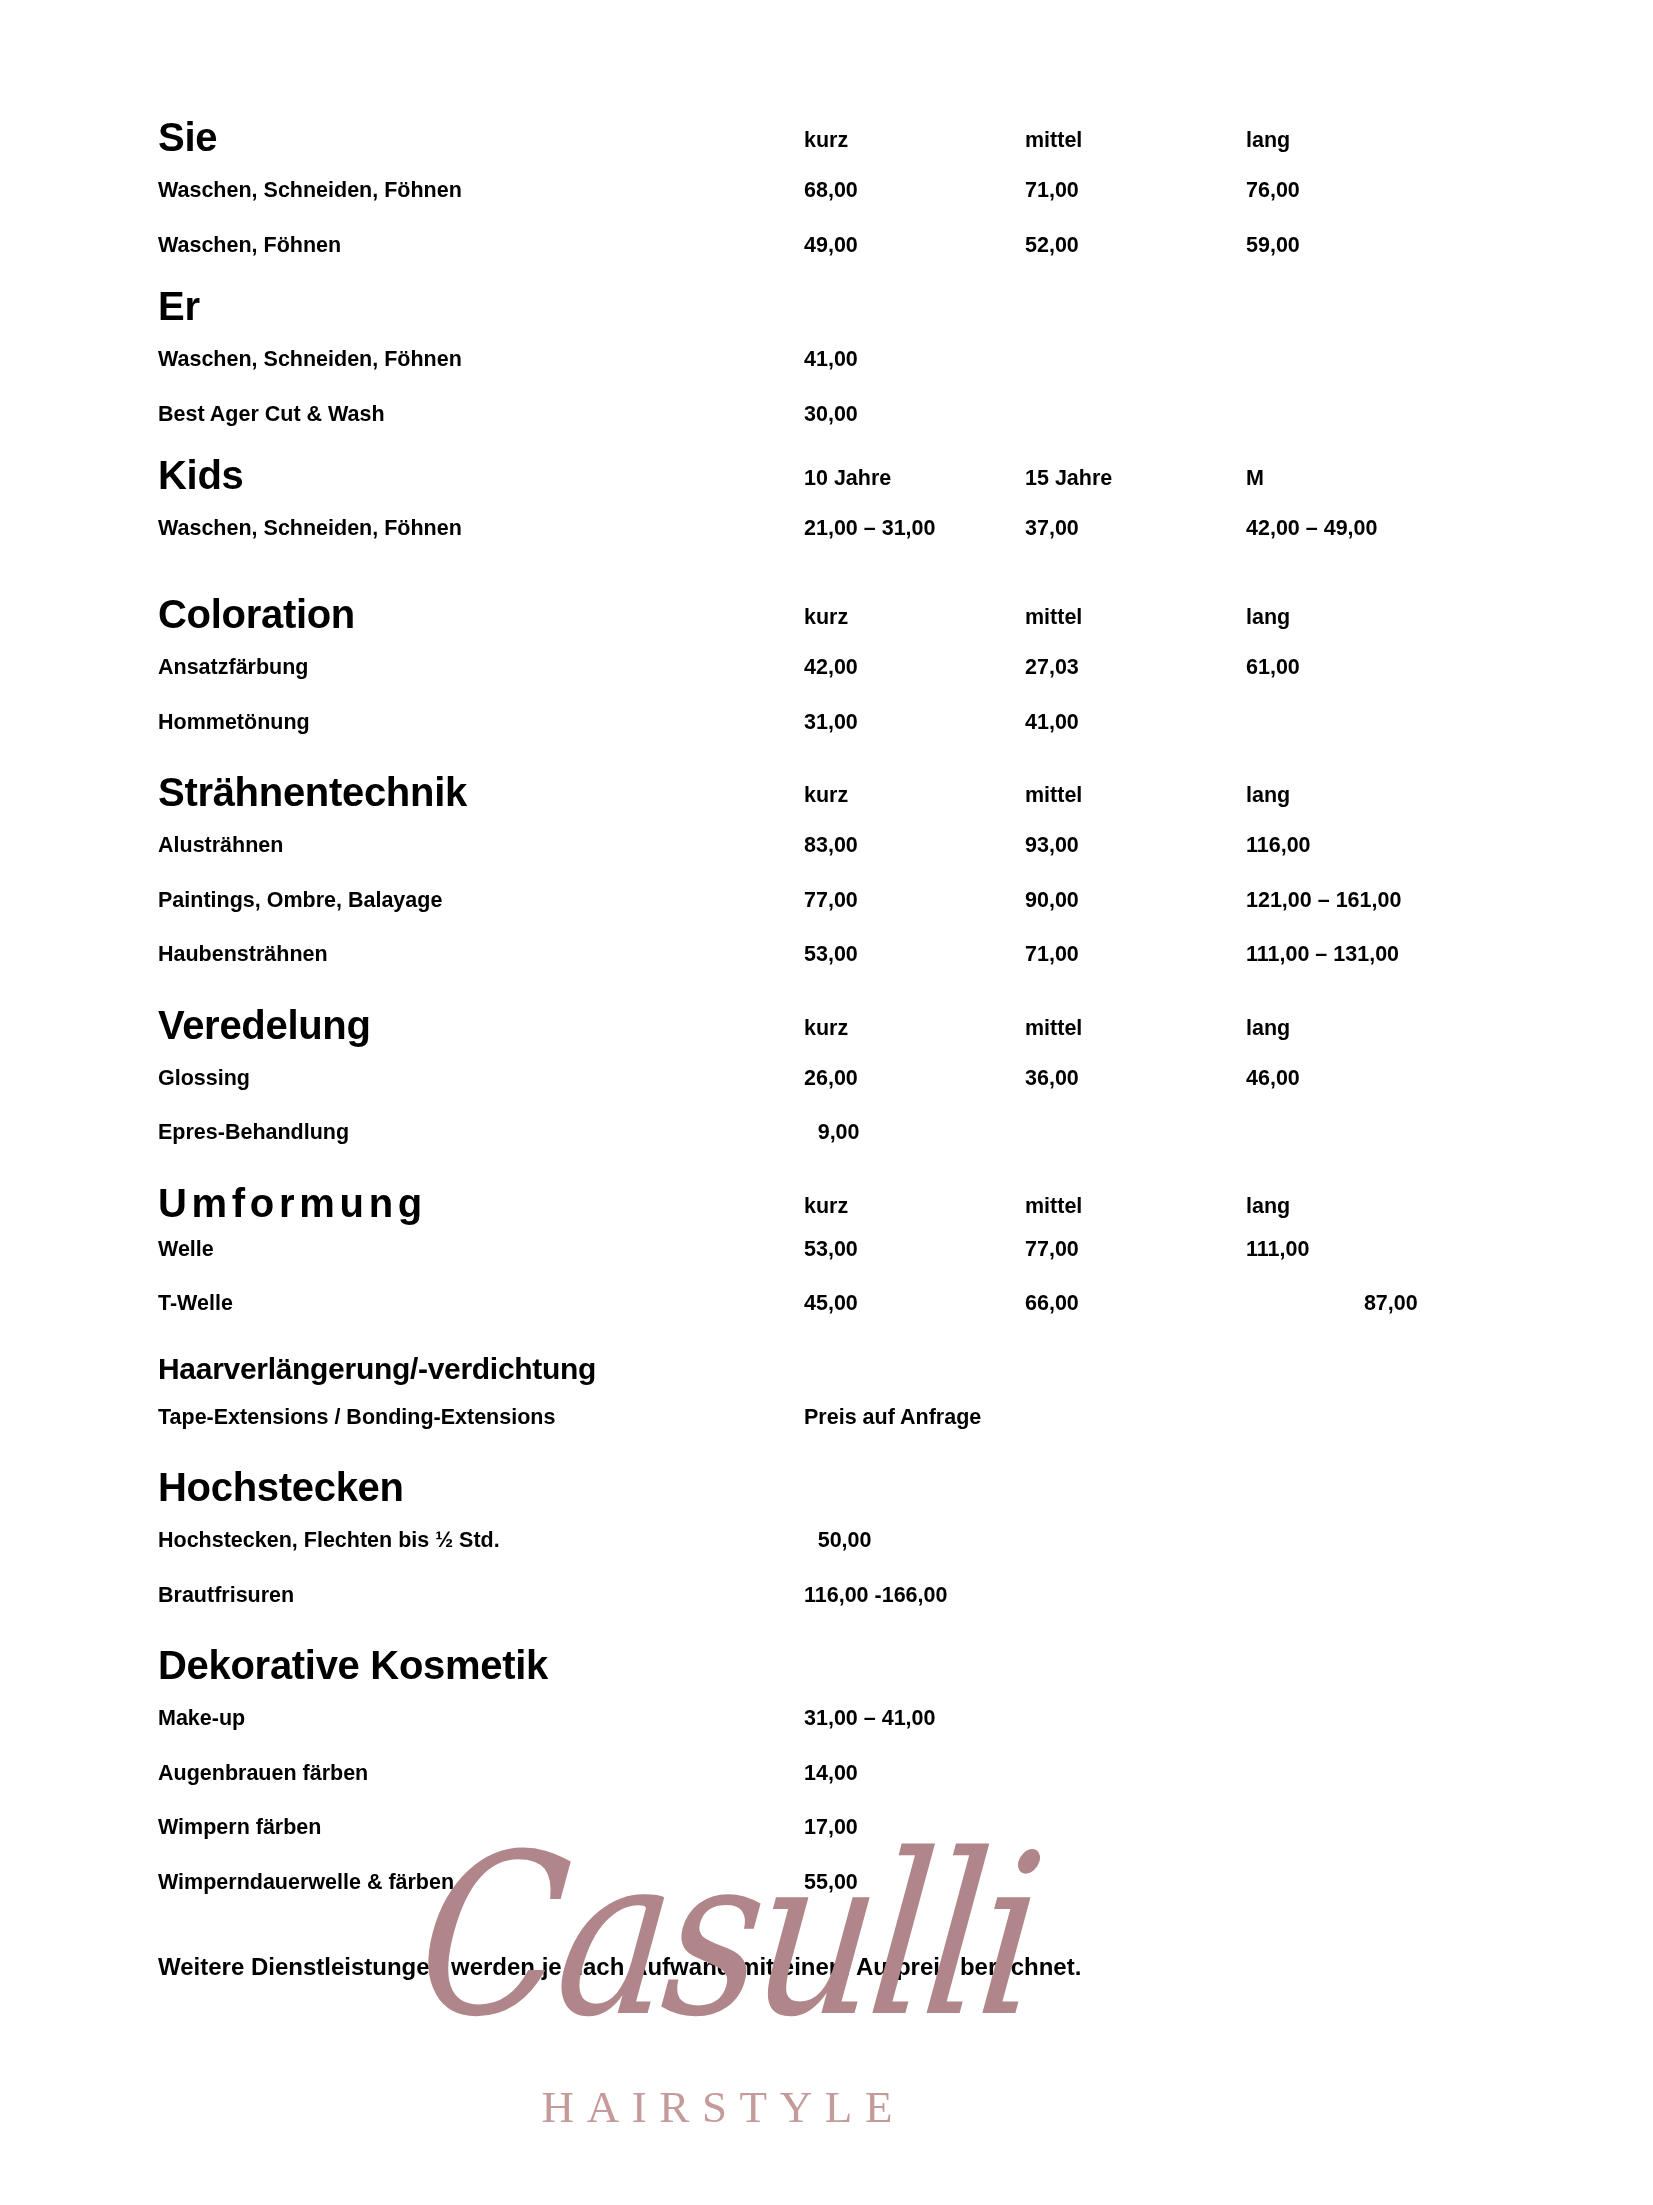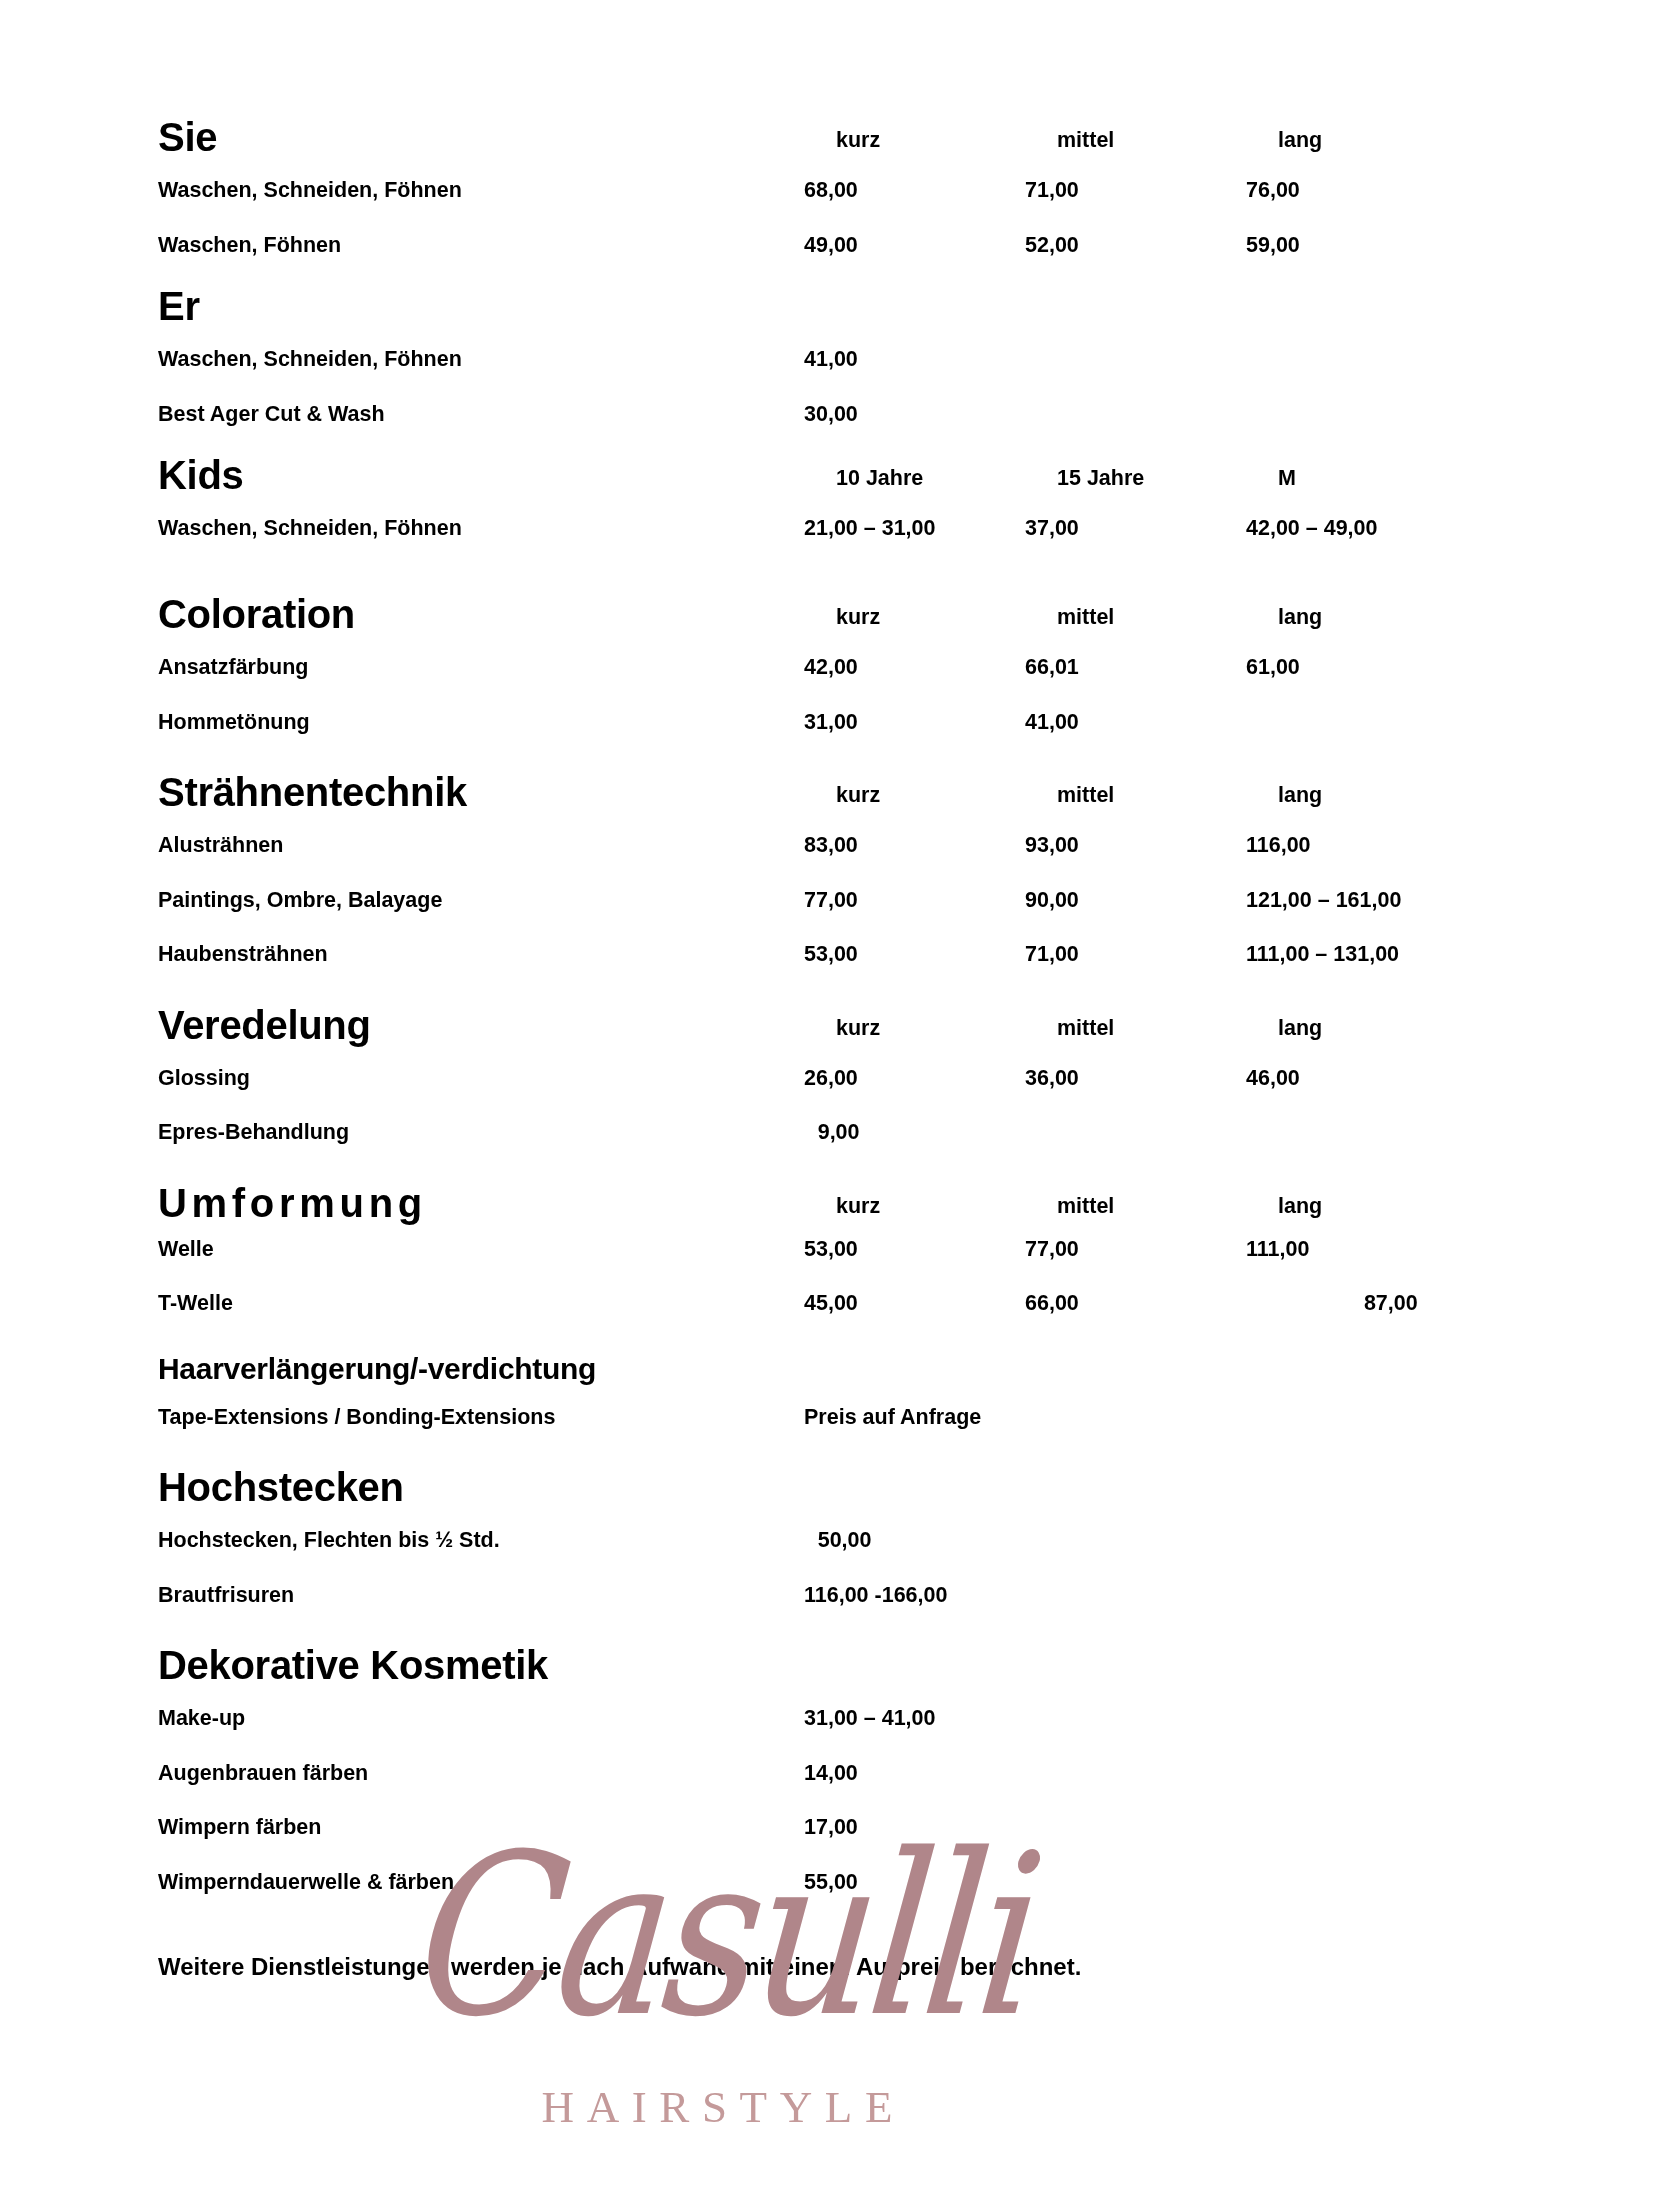--- a/index.html
+++ b/index.html
@@ -59,21 +59,20 @@
     font-size: 30px;
   }
 
   
   .colhead {
     font-size: 21.5px;
     font-weight: 700;
     line-height: 1.0;
     position: relative;
     top: -4.2px;
-    margin-left: 32px;
   }
 
   
   .svc {
     font-size: 21.5px;
     font-weight: 700;
     line-height: 1.0;
     white-space: nowrap;
   }
   .price {
@@ -212,21 +211,21 @@
       <div class="row sec-head-row">
         <div class="sec-title">Coloration</div>
         <div class="colhead">kurz</div>
         <div class="colhead">mittel</div>
         <div class="colhead">lang</div>
       </div>
       <div class="spacer-md"></div>
       <div class="row">
         <div class="svc">Ansatzfärbung</div>
         <div class="price">42,00</div>
-        <div class="price">66,01</div>
+        <div class="price">27,03</div>
         <div class="price">61,00</div>
       </div>
       <div class="gap-line"></div>
       <div class="row">
         <div class="svc">Hommetönung</div>
         <div class="price">31,00</div>
         <div class="price">41,00</div>
         <div class="price"></div>
       </div>
     </div>

